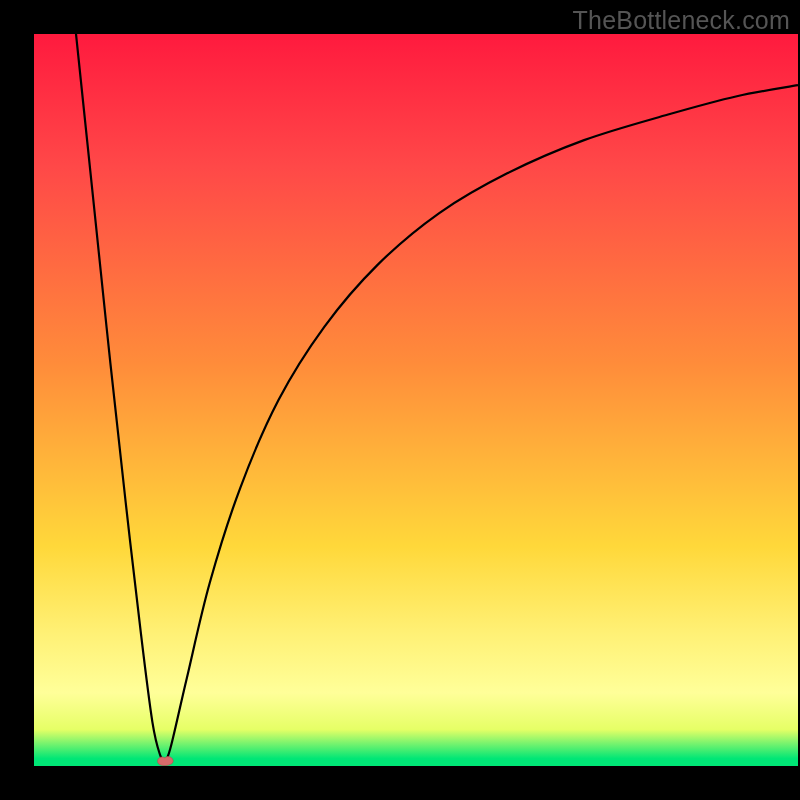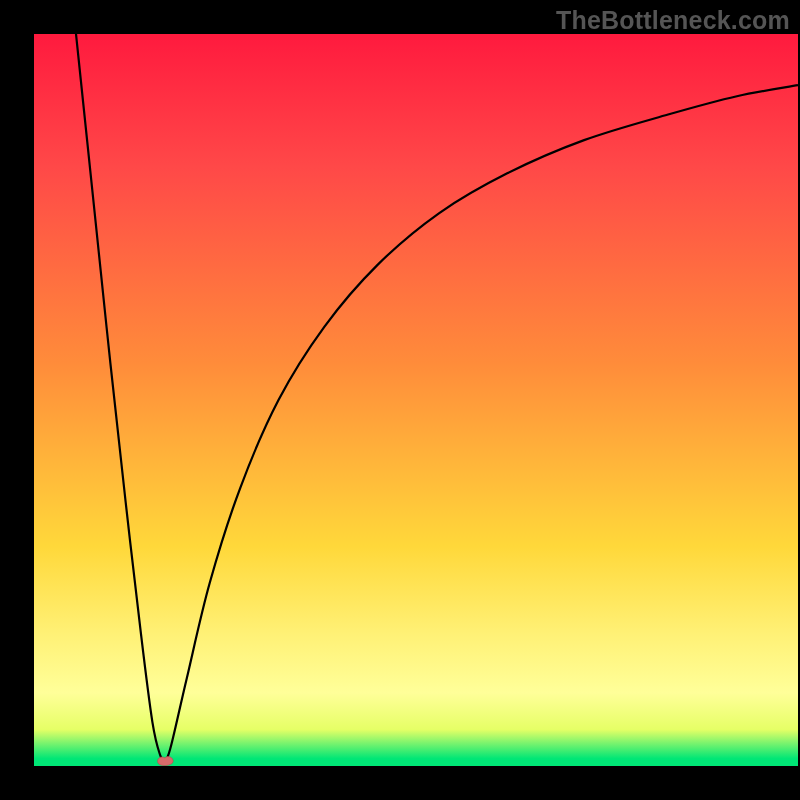--- a/index.html
+++ b/index.html
@@ -36,21 +36,21 @@
       #00e676 99%,
       #00e676 100%
     );
   }
   .watermark {
     position: absolute;
     top: 6px;
     right: 10px;
     color: #555;
     font-size: 25px;
-    font-weight: 700;
+    font-weight: 400;
     letter-spacing: 0.2px;
   }
   svg.curve {
     position: absolute;
     left: 0;
     top: 0;
     width: 764px;
     height: 732px;
   }
   .marker {

